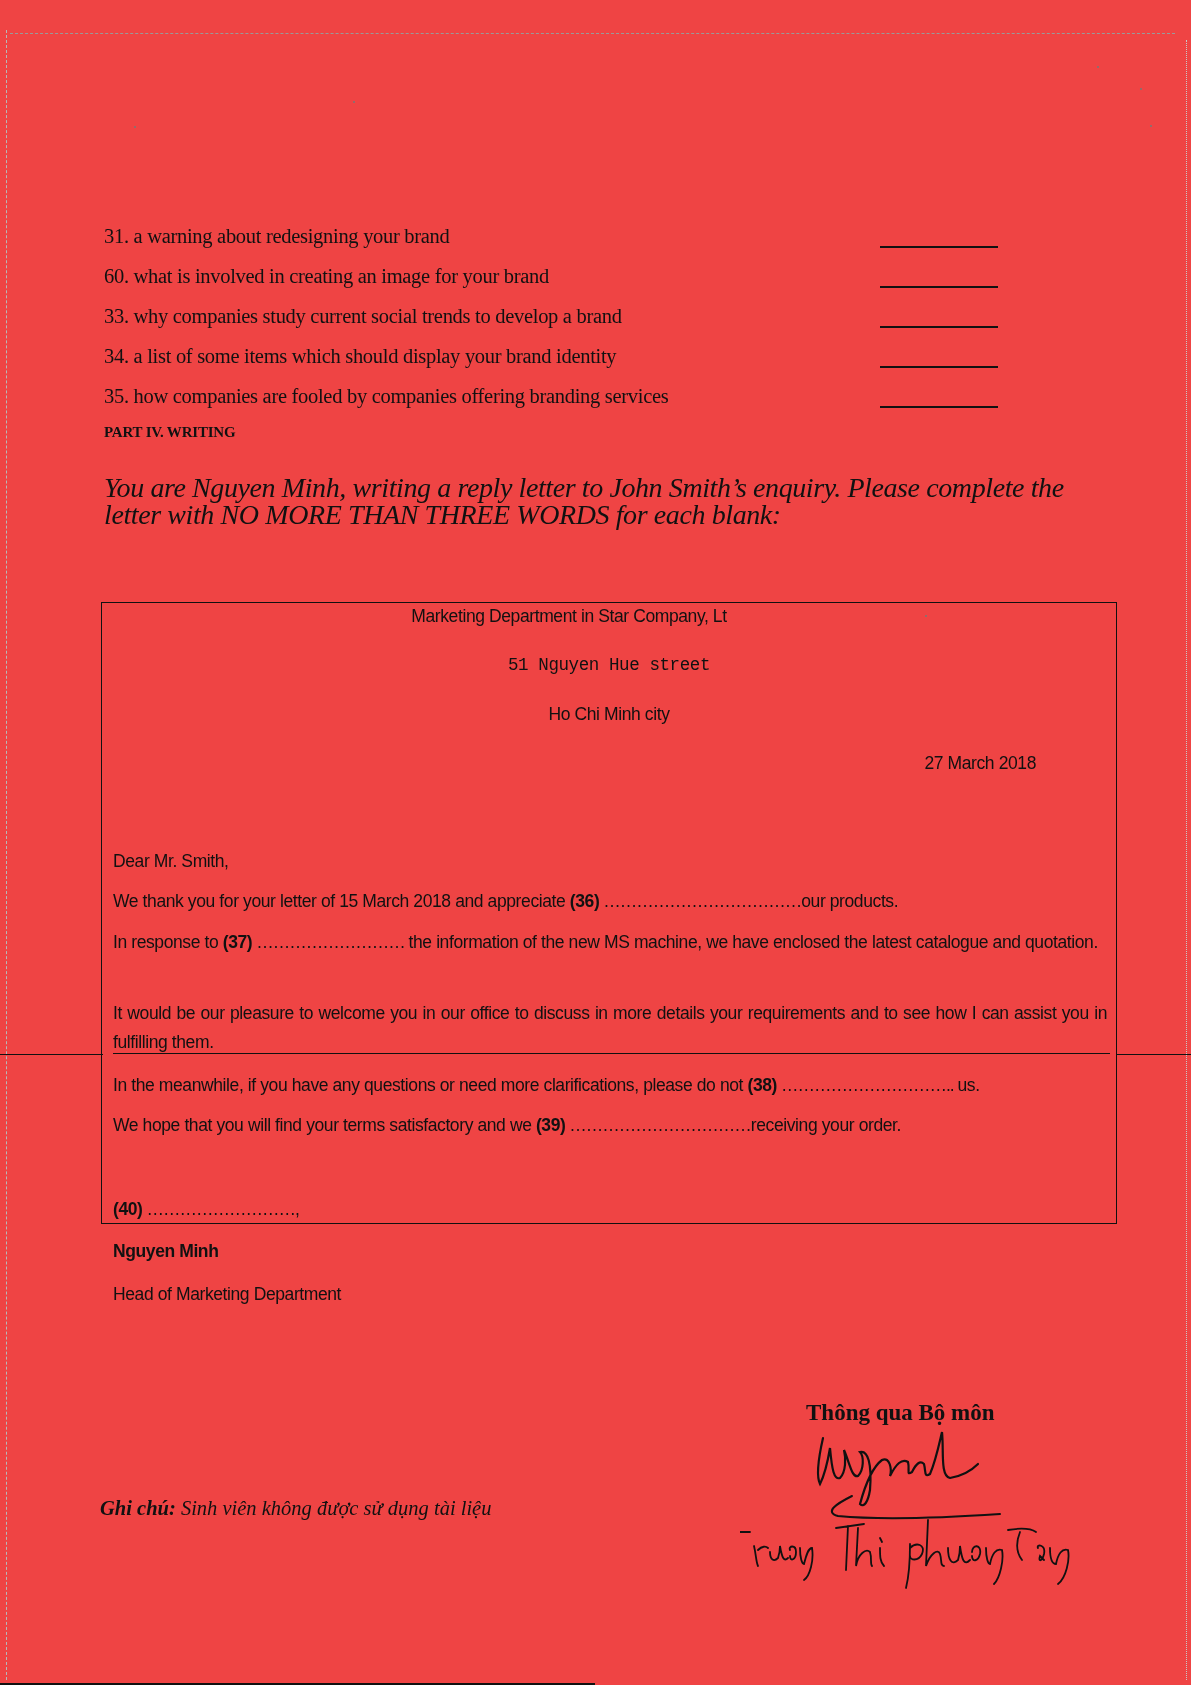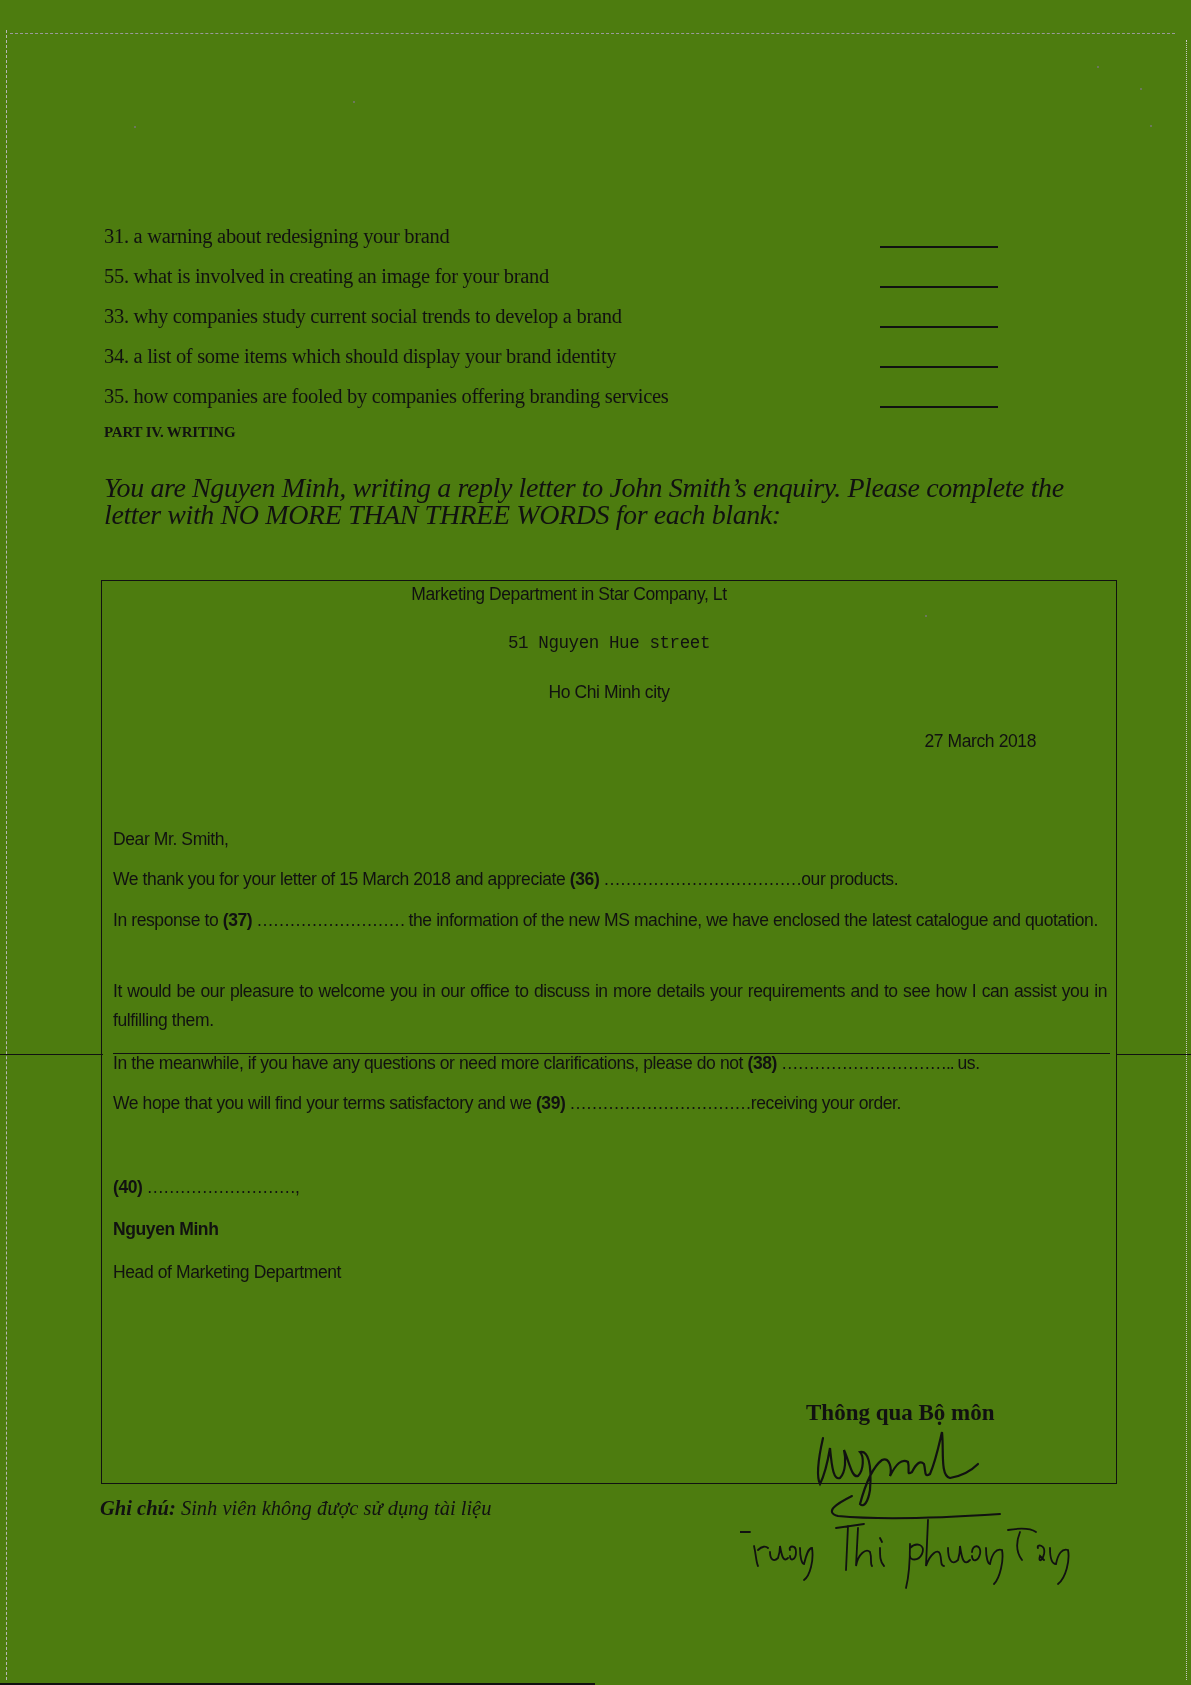--- a/index.html
+++ b/index.html
@@ -1,32 +1,32 @@
 <!DOCTYPE html>
 <html><head>
   <meta charset="utf-8">
   <style>
     html, body { margin: 0; padding: 0; background: #ffffff; }
     body { width: 1191px; height: 1685px; position: relative; overflow: hidden; color: #111; }
-    .page { position: absolute; left: 0; top: 0; width: 1191px; height: 1685px; background: #4d7c0f; }
+    .page { position: absolute; left: 0; top: 0; width: 1191px; height: 1685px; background: #ef4444; }
     .scan-top { position: absolute; left: 10px; top: 33px; width: 1165px; height: 0; border-top: 1px dashed #9a9a9a; }
     .scan-left { position: absolute; left: 6px; top: 30px; width: 0; height: 1650px; border-left: 1px dashed #b8b8b8; }
     .scan-right { position: absolute; left: 1186px; top: 40px; width: 0; height: 1640px; border-left: 1px dotted #c8c8c8; }
     .scan-bottom { position: absolute; left: 0; top: 1683px; width: 595px; height: 2px; background: #111; }
     .serif { font-family: "Liberation Serif", "DejaVu Serif", serif; }
 
     .q-list { position: absolute; left: 104px; top: 222px; width: 900px; }
     .q-item { position: relative; height: 40px; font-size: 20.5px; line-height: 28px; letter-spacing: -0.3px; }
     .q-num { display: inline-block; }
     .q-blank { position: absolute; left: 776px; top: 24px; width: 118px; height: 0; border-top: 2px solid #111; }
 
     .part-heading { position: absolute; left: 104px; top: 424px; font-size: 15px; font-weight: bold; letter-spacing: -0.2px; }
     .instructions { position: absolute; left: 104px; top: 474px; width: 1010px; font-size: 28px; font-style: italic; line-height: 27px; letter-spacing: -0.4px; }
 
-    .letter-box { position: absolute; left: 101px; top: 580px; width: 1016px; height: 904px; border: 1.5px solid #111; box-sizing: border-box; }
+    .letter-box { position: absolute; left: 101px; top: 602px; width: 1016px; height: 622px; border: 1.5px solid #111; box-sizing: border-box; }
     .letter { font-family: "Liberation Sans", "DejaVu Sans", sans-serif; font-size: 17.5px; letter-spacing: -0.4px; color: #111; }
     .center-line { position: absolute; left: 0; width: 100%; text-align: center; }
     .addr1 { top: 3px; left: -40px; }
     .addr2 { top: 52px; font-family: Liberation Mono, monospace; }
     .addr3 { top: 101px; }
     .date { position: absolute; right: 80px; top: 150px; }
     .p { position: absolute; left: 11px; right: 9px; line-height: 29px; }
     .p.justify { text-align: justify; text-align-last: left; }
     .blank-num { font-weight: bold; margin-top: 32px; }
     .dots { letter-spacing: -1px; }
@@ -68,21 +68,21 @@
   <div class="speck" style="left:134px;top:126px;"></div>
   <div class="speck" style="left:925px;top:615px;"></div>
 
   <div class="q-list serif">
     <div class="q-item">
       <span class="q-num">31.</span>
       <span>a warning about redesigning your brand</span>
       <span class="q-blank"></span>
     </div>
     <div class="q-item">
-      <span class="q-num">55.</span>
+      <span class="q-num">60.</span>
       <span>what is involved in creating an image for your brand</span>
       <span class="q-blank"></span>
     </div>
     <div class="q-item">
       <span class="q-num">33.</span>
       <span>why companies study current social trends to develop a brand</span>
       <span class="q-blank"></span>
     </div>
     <div class="q-item">
       <span class="q-num">34.</span>

